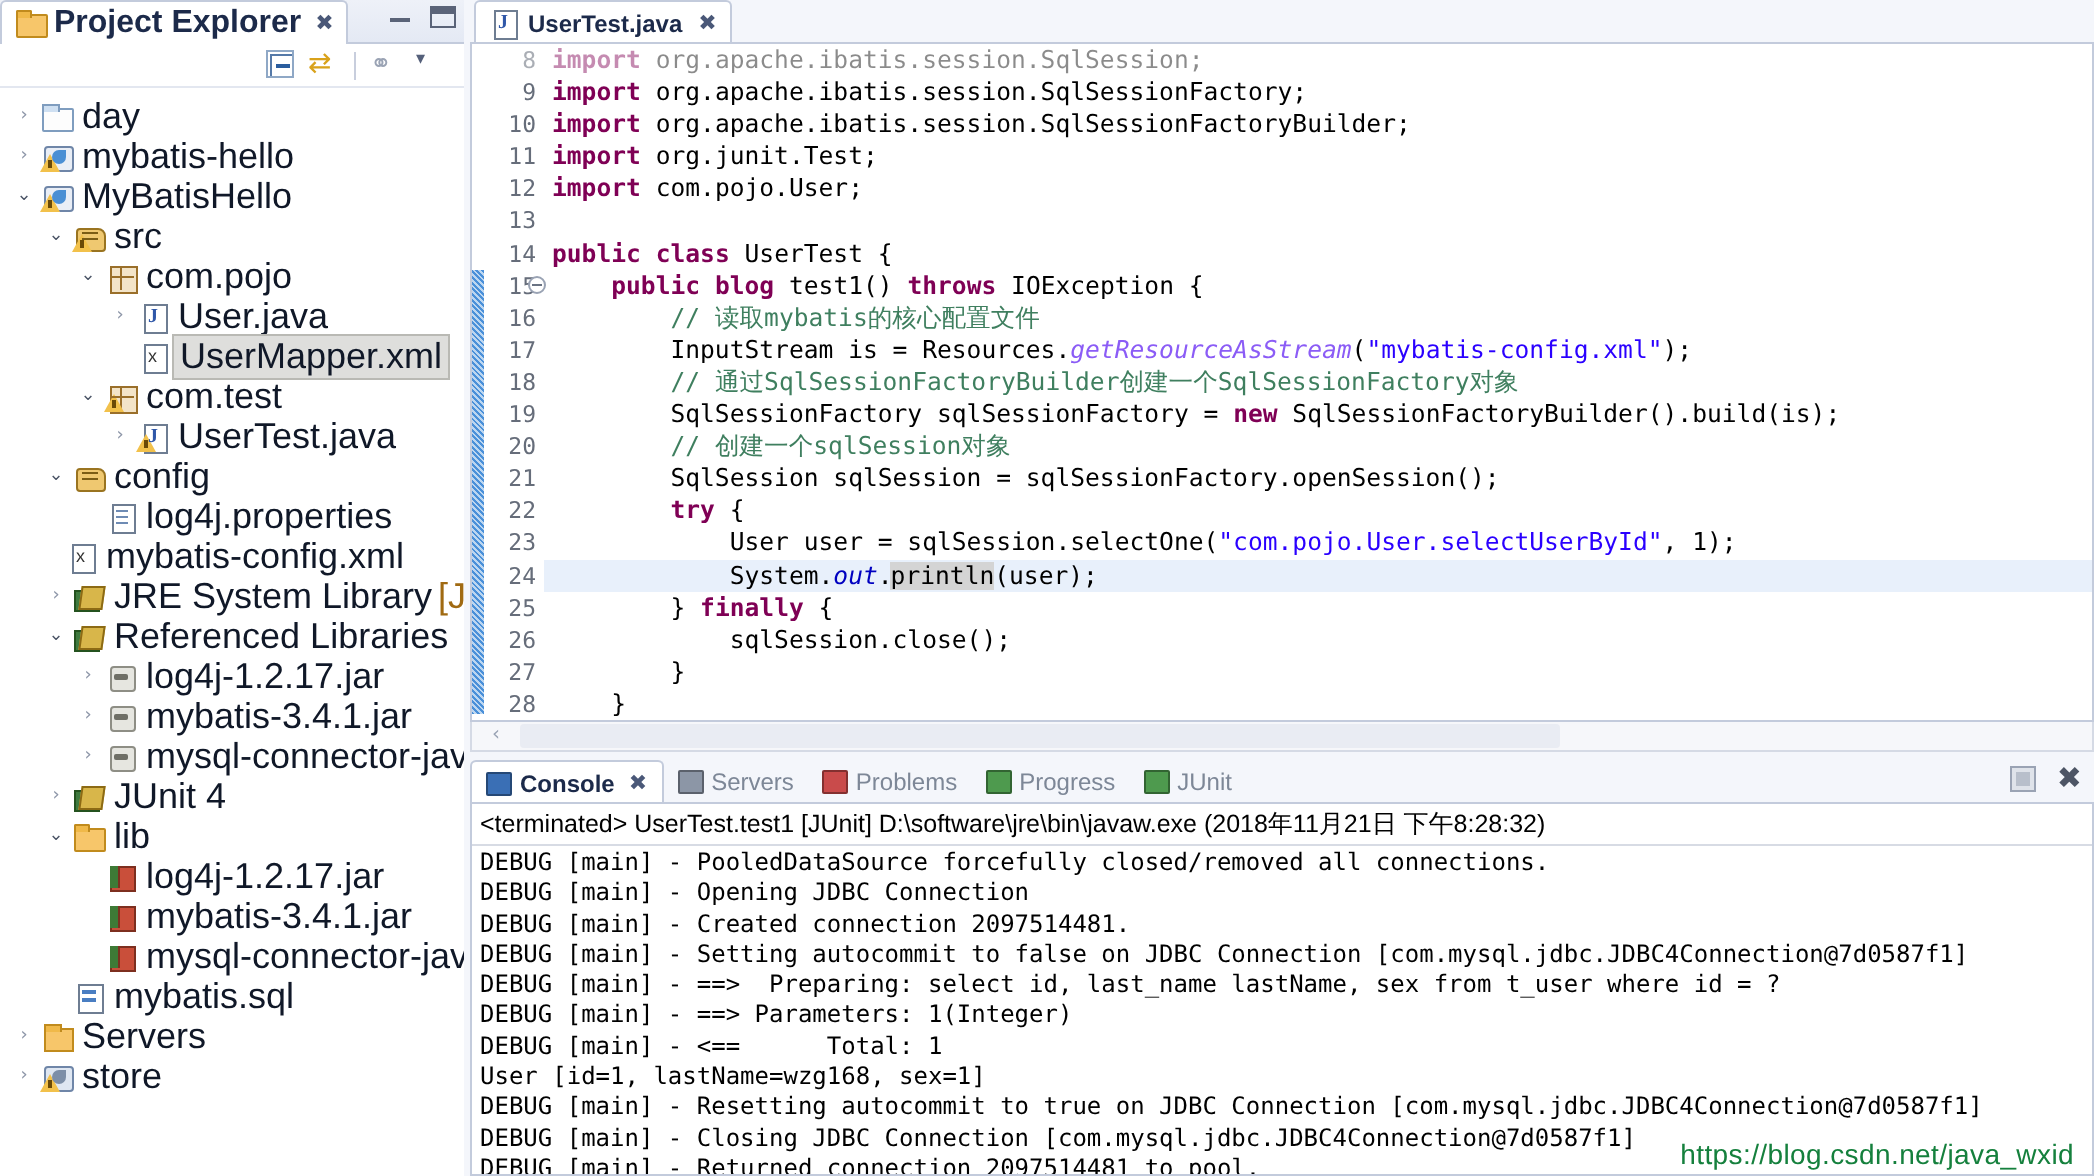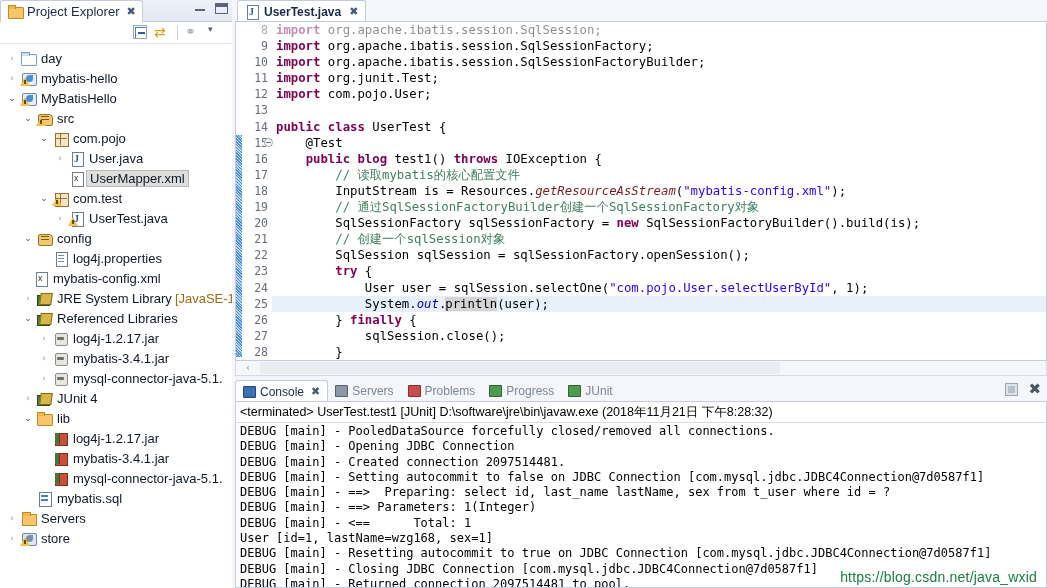--- a/index.html
+++ b/index.html
@@ -25,21 +25,21 @@
     border-bottom: 1px solid #c3cbdc;
   }
   .ex-tab {
     position: absolute; left: 0; top: 0; height: 22px;
     display: flex; align-items: center; gap: 4px;
     padding: 0 6px 0 6px;
     background: #ffffff;
     border: 1px solid #c3cbdc; border-bottom: none;
     border-top-left-radius: 3px; border-top-right-radius: 3px;
   }
-  .ex-tab .t-label { font-size: 13px; color: #1c2a4a; font-weight: 400; }
+  .ex-tab .t-label { font-size: 16px; color: #1c2a4a; font-weight: 700; }
   .tab-close {
     font-size: 11px; color: #4a5878; margin-left: 3px; line-height: 1;
     font-family: "DejaVu Sans", sans-serif;
   }
   .ex-tab-btns {
     position: absolute; right: 4px; top: 3px;
     display: flex; align-items: center; gap: 8px;
   }
   .minbox { width: 13px; height: 11px; position: relative; }
   .minbox i { position:absolute; left:1px; bottom:3px; width: 10px; height: 2px; background:#5a6378; display:block;}
@@ -64,21 +64,21 @@
   .tree { padding: 4px 0 0 0; font-size: 13px; overflow: hidden; height: 544px; }
   .row {
     display: flex; align-items: center; height: 20px; white-space: nowrap;
     padding-right: 2px;
   }
   .row .arrow {
     width: 16px; text-align: center; color: #8d96a8; font-size: 9px;
     font-family: "DejaVu Sans", sans-serif; flex: 0 0 16px;
   }
   .row .arrow.open { color: #4a5466; }
-  .row .label { font-size: 13px; color: #101828; padding-left: 3px; }
+  .row .label { font-size: 18px; color: #101828; padding-left: 3px; }
   .row .label.dim { color: #a06a12; }
   .row.selected .label {
     background: #dededc; border: 1px solid #b9b9b4; padding: 0 3px;
   }
   .ic { flex: 0 0 17px; width: 17px; height: 15px; position: relative; margin-right: 1px; }
 
   
   .ic-folder::before {
     content:""; position:absolute; left:1px; top:3px; width:14px; height:10px;
     background:#f7c66a; border:1px solid #c18b1d; border-radius:1px;
@@ -265,21 +265,21 @@
     padding-right:4px;
   }
   .cl {
     height:16.1px; line-height:16.1px; white-space:pre; padding-left:4px;
     color:#000;
   }
   .cl.hl { background:#e8f0fb; }
   .kw { color:#7f0055; font-weight:bold; }
   .str { color:#2a00ff; }
   .cmt { color:#3f7f5f; }
-  .stat { font-style: italic; color:#7f1d1d; }
+  .stat { font-style: italic; color:#8b5cf6; }
   .stat-b { font-style: italic; color:#0000c0; }
   .occ { background:#d4d4d4; }
   .fold {
     position:absolute; left:28px; width:9px; height:9px; margin-top:3px;
     border:1px solid #9aa3b4; border-radius:50%; background:#fff;
   }
   .fold::after { content:""; position:absolute; left:1px; top:3px; width:5px; height:1px; background:#6a7383; }
   .caret {
     display:inline-block; width:0; border-left:1px solid #000; height:12px;
     vertical-align:-2px; margin:0 -1px;
@@ -300,21 +300,21 @@
   
   #console-area { position:absolute; left:3px; top:380px; width:812px; height:208px; }
   .cs-tabstrip { position:relative; height:22px; display:flex; align-items:flex-end; }
   .cs-tab {
     display:flex; align-items:center; gap:4px; height:22px; padding:0 7px;
     font-size:12px; color:#7d8797;
   }
   .cs-tab.active {
     background:#ffffff; border:1px solid #c3cbdc; border-bottom:none;
     border-top-left-radius:3px; border-top-right-radius:3px;
-    color:#1c2a4a; font-weight:400;
+    color:#1c2a4a; font-weight:700;
   }
   .cs-btns { position:absolute; right:6px; top:3px; display:flex; align-items:center; gap:10px; }
   .sqbtn { width:13px; height:13px; border:1px solid #9aa3b4; background:#dfe3ea; }
   .sqbtn i { display:block; width:7px; height:7px; margin:2px; background:#b8bfcb; }
   .xbtn { font-size:15px; color:#4d5565; font-family:"DejaVu Sans", sans-serif; line-height:13px; font-weight:bold;}
   .cs-body {
     position:absolute; left:0; top:21px; width:812px; height:187px;
     background:#ffffff; border:1px solid #c3cbdc; overflow:hidden;
   }
   .cs-head {
@@ -549,21 +549,20 @@
             <div class="ln">29</div>
           </div>
         <div class="code" id="code">
             <div class="cl" style="opacity: 0.45;"><span class="kw">import</span> org.apache.ibatis.session.SqlSession;</div>
             <div class="cl"><span class="kw">import</span> org.apache.ibatis.session.SqlSessionFactory;</div>
             <div class="cl"><span class="kw">import</span> org.apache.ibatis.session.SqlSessionFactoryBuilder;</div>
             <div class="cl"><span class="kw">import</span> org.junit.Test;</div>
             <div class="cl"><span class="kw">import</span> com.pojo.User;</div>
             <div class="cl"></div>
             <div class="cl"><span class="kw">public</span> <span class="kw">class</span> UserTest {</div>
-            <div class="cl">    @Test</div>
             <div class="cl">    <span class="kw">public</span> <span class="kw">blog</span> test1() <span class="kw">throws</span> IOException {</div>
             <div class="cl">        <span class="cmt">// 读取mybatis的核心配置文件</span></div>
             <div class="cl">        InputStream is = Resources.<span class="stat">getResourceAsStream</span>(<span class="str">"mybatis-config.xml"</span>);</div>
             <div class="cl">        <span class="cmt">// 通过SqlSessionFactoryBuilder创建一个SqlSessionFactory对象</span></div>
             <div class="cl">        SqlSessionFactory sqlSessionFactory = <span class="kw">new</span> SqlSessionFactoryBuilder().build(is);</div>
             <div class="cl">        <span class="cmt">// 创建一个sqlSession对象</span></div>
             <div class="cl">        SqlSession sqlSession = sqlSessionFactory.openSession();</div>
             <div class="cl">        <span class="kw">try</span> {</div>
             <div class="cl">            User user = sqlSession.selectOne(<span class="str">"com.pojo.User.selectUserById"</span>, 1);</div>
             <div class="cl hl">            System.<span class="stat-b">out</span>.<span class="caret"></span><span class="occ">println</span>(user);</div>

